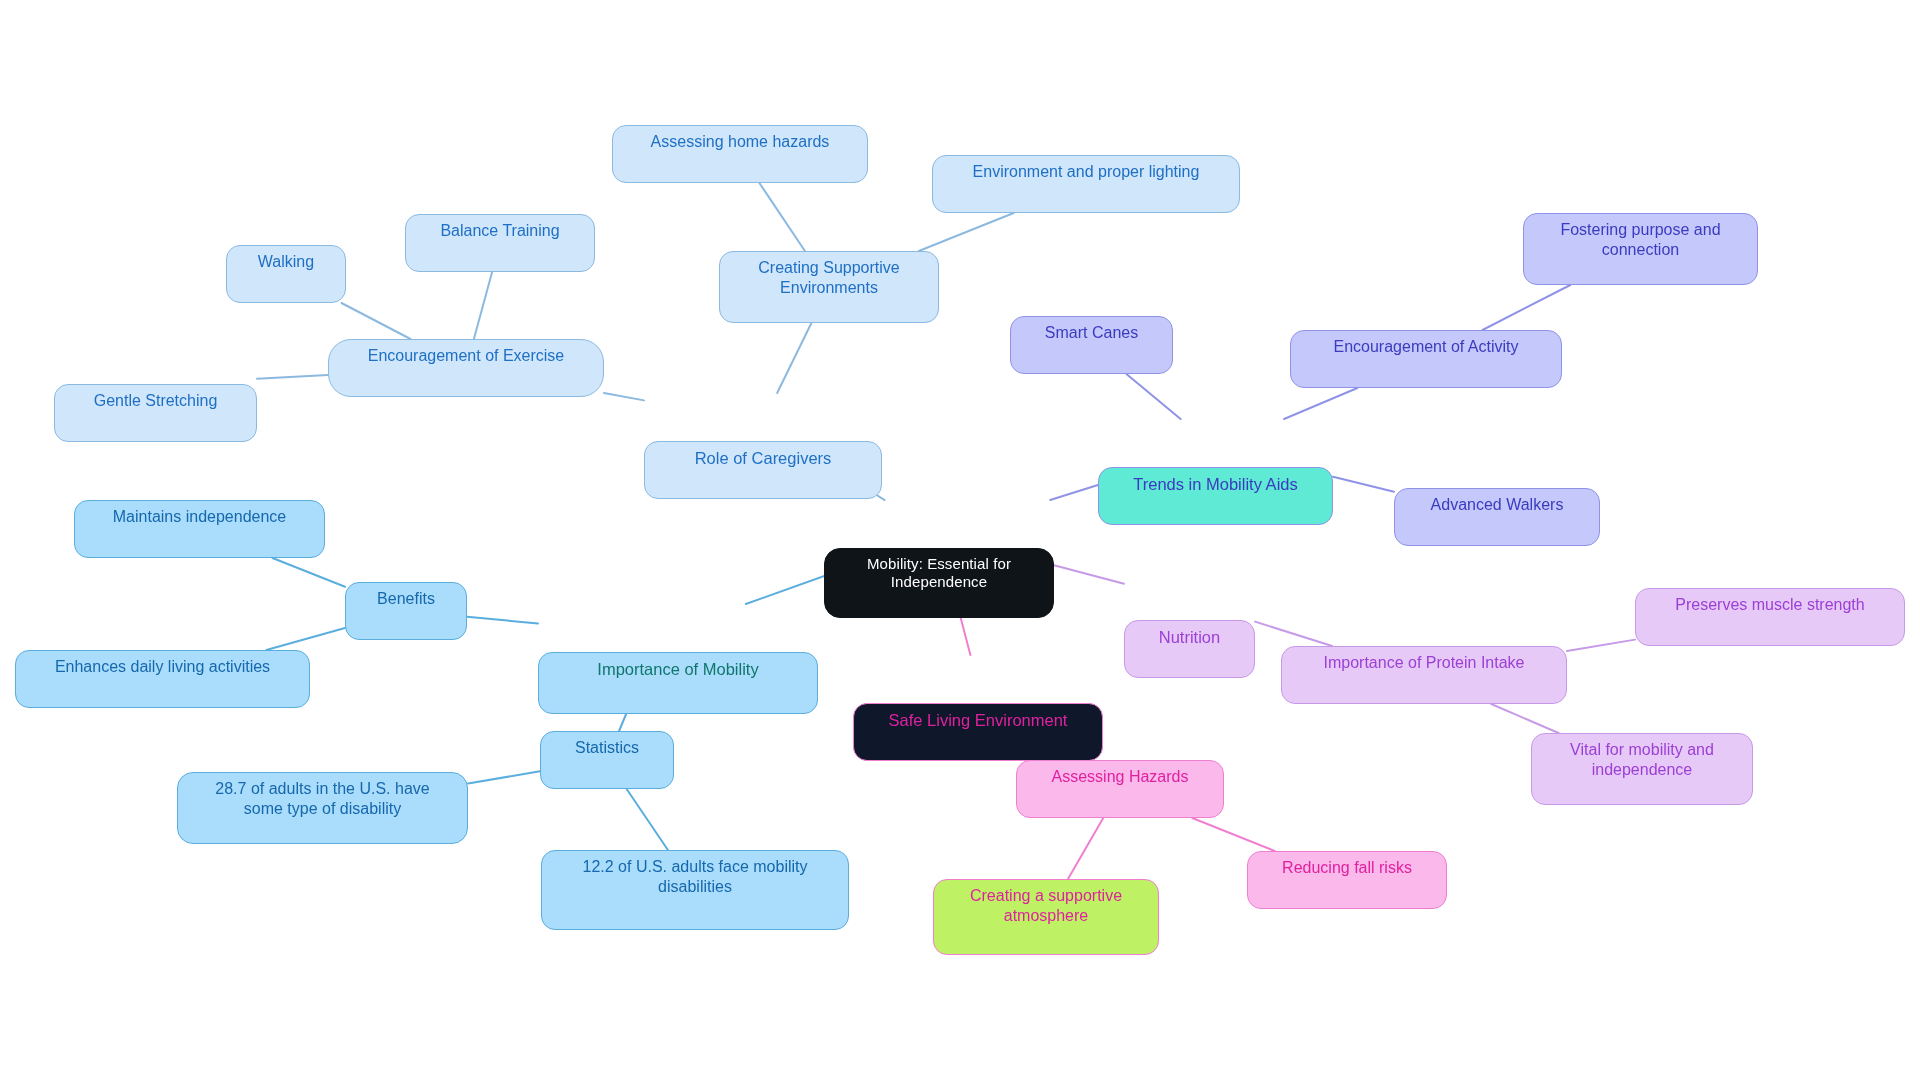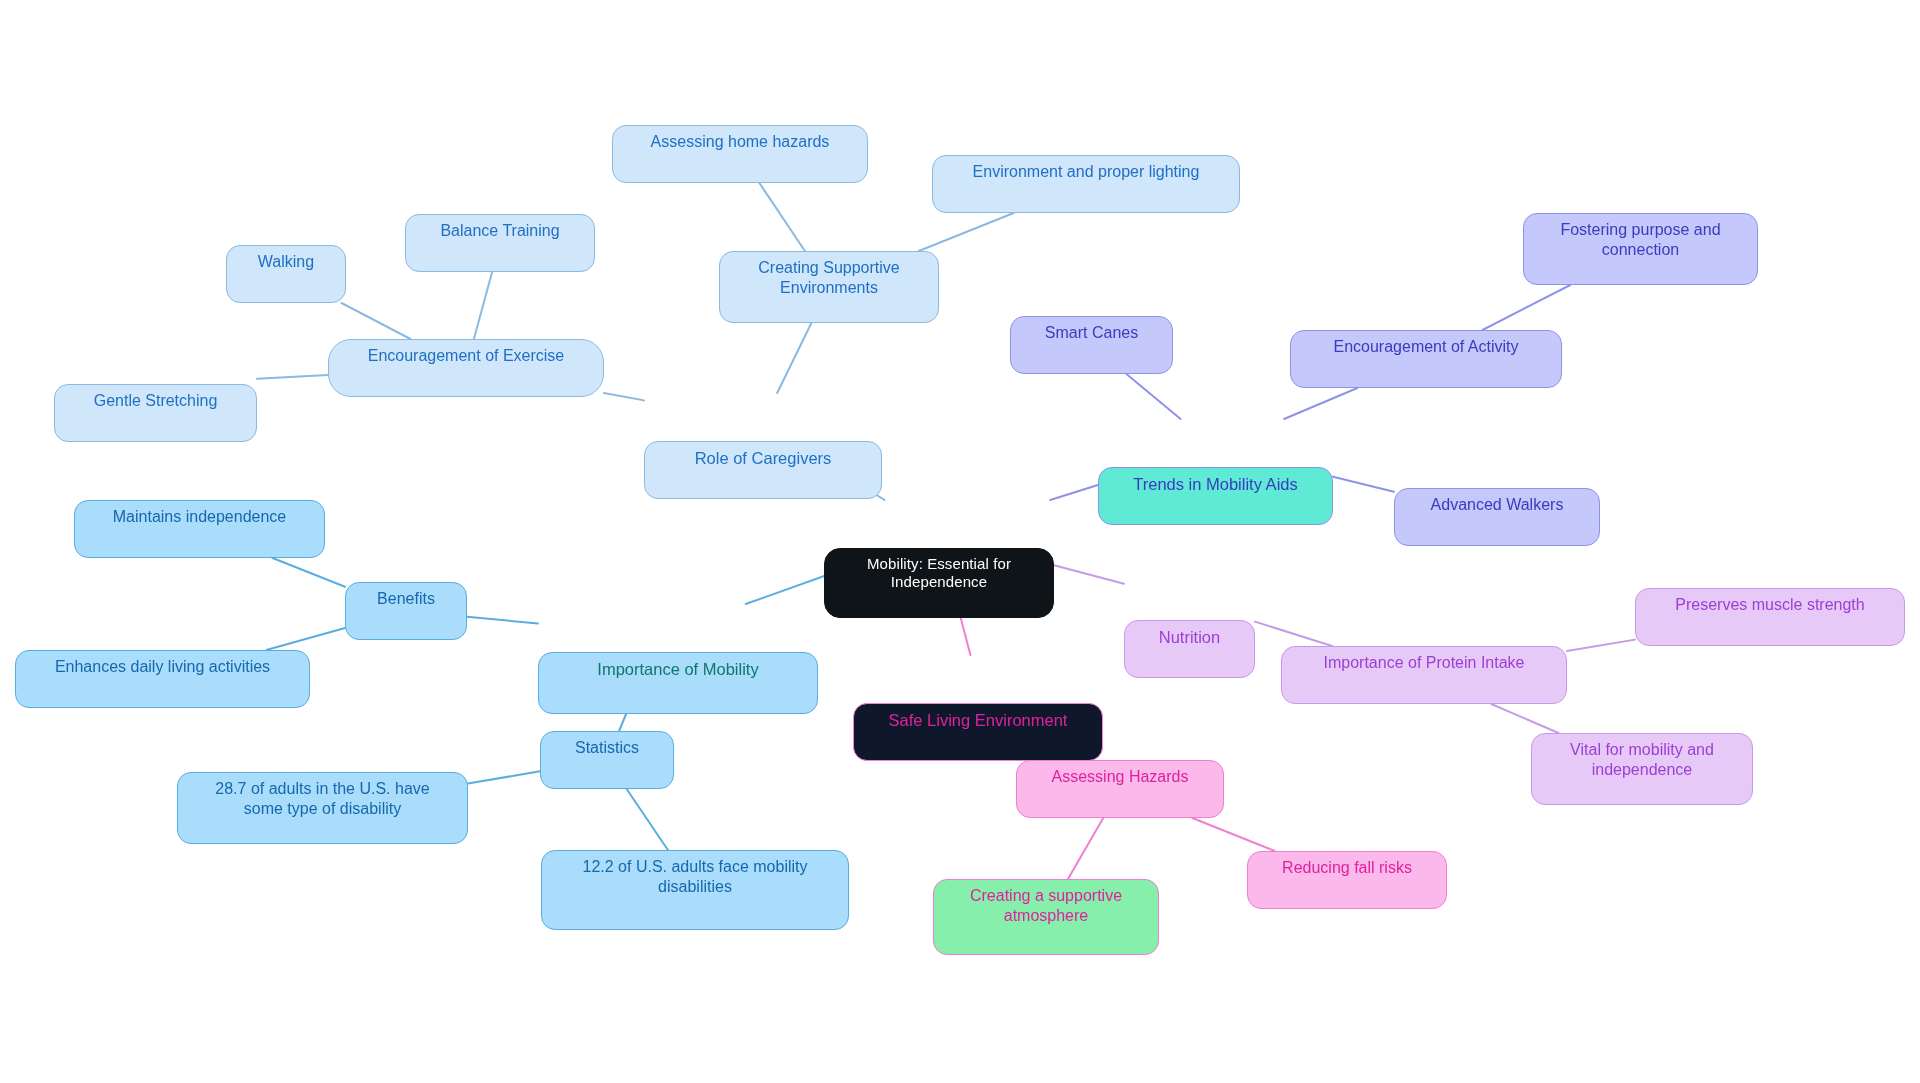--- a/index.html
+++ b/index.html
@@ -90,34 +90,34 @@
       <div class="node lvl1" style="left: 644px; top: 393px; width: 238px; height: 58px; background: rgb(207, 230, 251); color: rgb(31, 111, 196); border-color: rgb(140, 185, 224);"><span>Role of Caregivers</span></div>
       <div class="node lvl2" style="left: 328px; top: 339px; width: 276px; height: 58px; background: rgb(207, 230, 251); color: rgb(31, 111, 196); border-color: rgb(140, 185, 224); border-radius: 23px;"><span>Encouragement of Exercise</span></div>
       <div class="node lvl2" style="left: 405px; top: 214px; width: 190px; height: 58px; background: rgb(207, 230, 251); color: rgb(31, 111, 196); border-color: rgb(140, 185, 224);"><span>Balance Training</span></div>
       <div class="node lvl2" style="left: 226px; top: 245px; width: 120px; height: 58px; background: rgb(207, 230, 251); color: rgb(31, 111, 196); border-color: rgb(140, 185, 224);"><span>Walking</span></div>
       <div class="node lvl2" style="left: 54px; top: 355px; width: 203px; height: 58px; background: rgb(207, 230, 251); color: rgb(31, 111, 196); border-color: rgb(140, 185, 224); margin-top: 29px;"><span>Gentle Stretching</span></div>
       <div class="node lvl1" style="left: 538px; top: 604px; width: 280px; height: 62px; background: rgb(170, 220, 251); color: #0f766e; border-color: rgb(90, 174, 222);"><span>Importance of Mobility</span></div>
       <div class="node lvl2" style="left: 345px; top: 582px; width: 122px; height: 58px; background: rgb(170, 220, 251); color: rgb(22, 104, 173); border-color: rgb(90, 174, 222);"><span>Benefits</span></div>
       <div class="node lvl2" style="left: 74px; top: 500px; width: 251px; height: 58px; background: rgb(170, 220, 251); color: rgb(22, 104, 173); border-color: rgb(90, 174, 222);"><span>Maintains independence</span></div>
       <div class="node lvl2" style="left: 15px; top: 650px; width: 295px; height: 58px; background: rgb(170, 220, 251); color: rgb(22, 104, 173); border-color: rgb(90, 174, 222);"><span>Enhances daily living activities</span></div>
       <div class="node lvl2" style="left: 540px; top: 731px; width: 134px; height: 58px; background: rgb(170, 220, 251); color: rgb(22, 104, 173); border-color: rgb(90, 174, 222);"><span>Statistics</span></div>
-      <div class="node lvl2" style="left: 177px; top: 772px; width: 291px; height: 72px; background: rgb(170, 220, 251); color: rgb(22, 104, 173); border-color: rgb(90, 174, 222);"><span>28.7 of adults in the U.S. have
+      <div class="node lvl2" style="left: 177px; top: 772px; width: 291px; height: 72px; background: rgb(170, 220, 251); color: rgb(22, 104, 173); border-color: rgb(90, 174, 222); border-radius: 16px;"><span>28.7 of adults in the U.S. have
 some type of disability</span></div>
       <div class="node lvl2" style="left: 541px; top: 850px; width: 308px; height: 80px; background: rgb(170, 220, 251); color: rgb(22, 104, 173); border-color: rgb(90, 174, 222);"><span>12.2 of U.S. adults face mobility
 disabilities</span></div>
       <div class="node lvl1" style="left: 1098px; top: 419px; width: 235px; height: 58px; background: #5eead4; color: rgb(59, 59, 191); border-color: rgb(143, 147, 232);"><span>Trends in Mobility Aids</span></div>
       <div class="node lvl2" style="left: 1010px; top: 316px; width: 163px; height: 58px; background: rgb(197, 200, 251); color: rgb(59, 59, 191); border-color: rgb(143, 147, 232);"><span>Smart Canes</span></div>
       <div class="node lvl2" style="left: 1290px; top: 330px; width: 272px; height: 58px; background: rgb(197, 200, 251); color: rgb(59, 59, 191); border-color: rgb(143, 147, 232);"><span>Encouragement of Activity</span></div>
       <div class="node lvl2" style="left: 1523px; top: 213px; width: 235px; height: 72px; background: rgb(197, 200, 251); color: rgb(59, 59, 191); border-color: rgb(143, 147, 232);"><span>Fostering purpose and
 connection</span></div>
       <div class="node lvl2" style="left: 1394px; top: 488px; width: 206px; height: 58px; background: rgb(197, 200, 251); color: rgb(59, 59, 191); border-color: rgb(143, 147, 232);"><span>Advanced Walkers</span></div>
       <div class="node lvl1" style="left: 1124px; top: 572px; width: 131px; height: 58px; background: rgb(231, 201, 247); color: rgb(155, 63, 214); border-color: rgb(199, 154, 232);"><span>Nutrition</span></div>
       <div class="node lvl2" style="left: 1281px; top: 646px; width: 286px; height: 58px; background: rgb(231, 201, 247); color: rgb(155, 63, 214); border-color: rgb(199, 154, 232);"><span>Importance of Protein Intake</span></div>
       <div class="node lvl2" style="left: 1635px; top: 588px; width: 270px; height: 58px; background: rgb(231, 201, 247); color: rgb(155, 63, 214); border-color: rgb(199, 154, 232);"><span>Preserves muscle strength</span></div>
       <div class="node lvl2" style="left: 1531px; top: 733px; width: 222px; height: 72px; background: rgb(231, 201, 247); color: rgb(155, 63, 214); border-color: rgb(199, 154, 232);"><span>Vital for mobility and
 independence</span></div>
       <div class="node lvl1" style="left: 853px; top: 655px; width: 250px; height: 58px; background: #0f172a; color: rgb(224, 33, 159); border-color: rgb(240, 127, 210);"><span>Safe Living Environment</span></div>
       <div class="node lvl2" style="left: 1016px; top: 760px; width: 208px; height: 58px; background: rgb(251, 184, 234); color: rgb(224, 33, 159); border-color: rgb(240, 127, 210);"><span>Assessing Hazards</span></div>
       <div class="node lvl2" style="left: 1247px; top: 851px; width: 200px; height: 58px; background: rgb(251, 184, 234); color: rgb(224, 33, 159); border-color: rgb(240, 127, 210);"><span>Reducing fall risks</span></div>
-      <div class="node lvl2" style="left: 933px; top: 879px; width: 226px; height: 76px; background: #86efac; color: rgb(224, 33, 159); border-color: rgb(240, 127, 210);"><span>Creating a supportive
+      <div class="node lvl2" style="left: 933px; top: 879px; width: 226px; height: 76px; background: #bef264; color: rgb(224, 33, 159); border-color: rgb(240, 127, 210);"><span>Creating a supportive
 atmosphere</span></div>
     </div>
 </div>
 
 </body></html>

